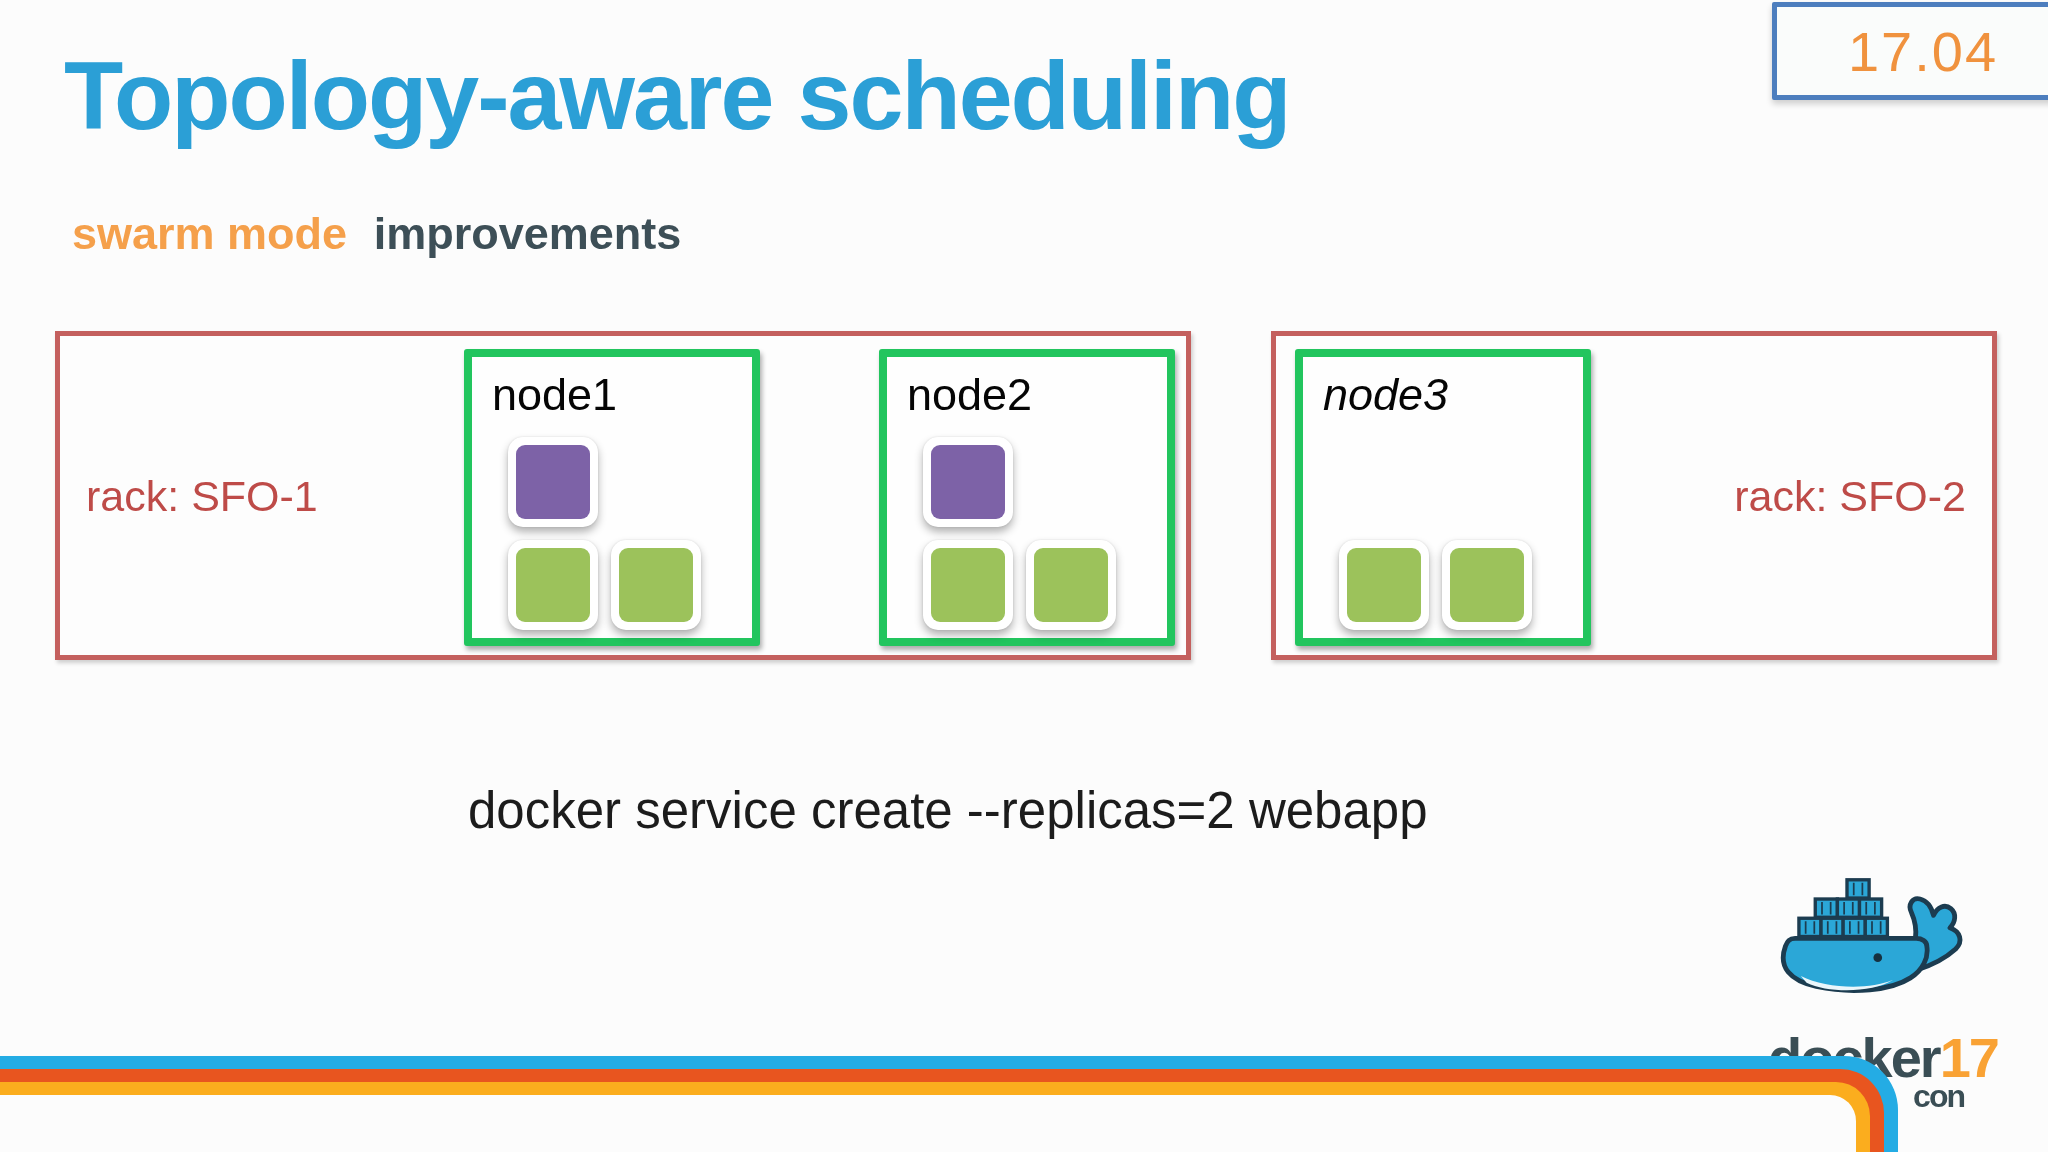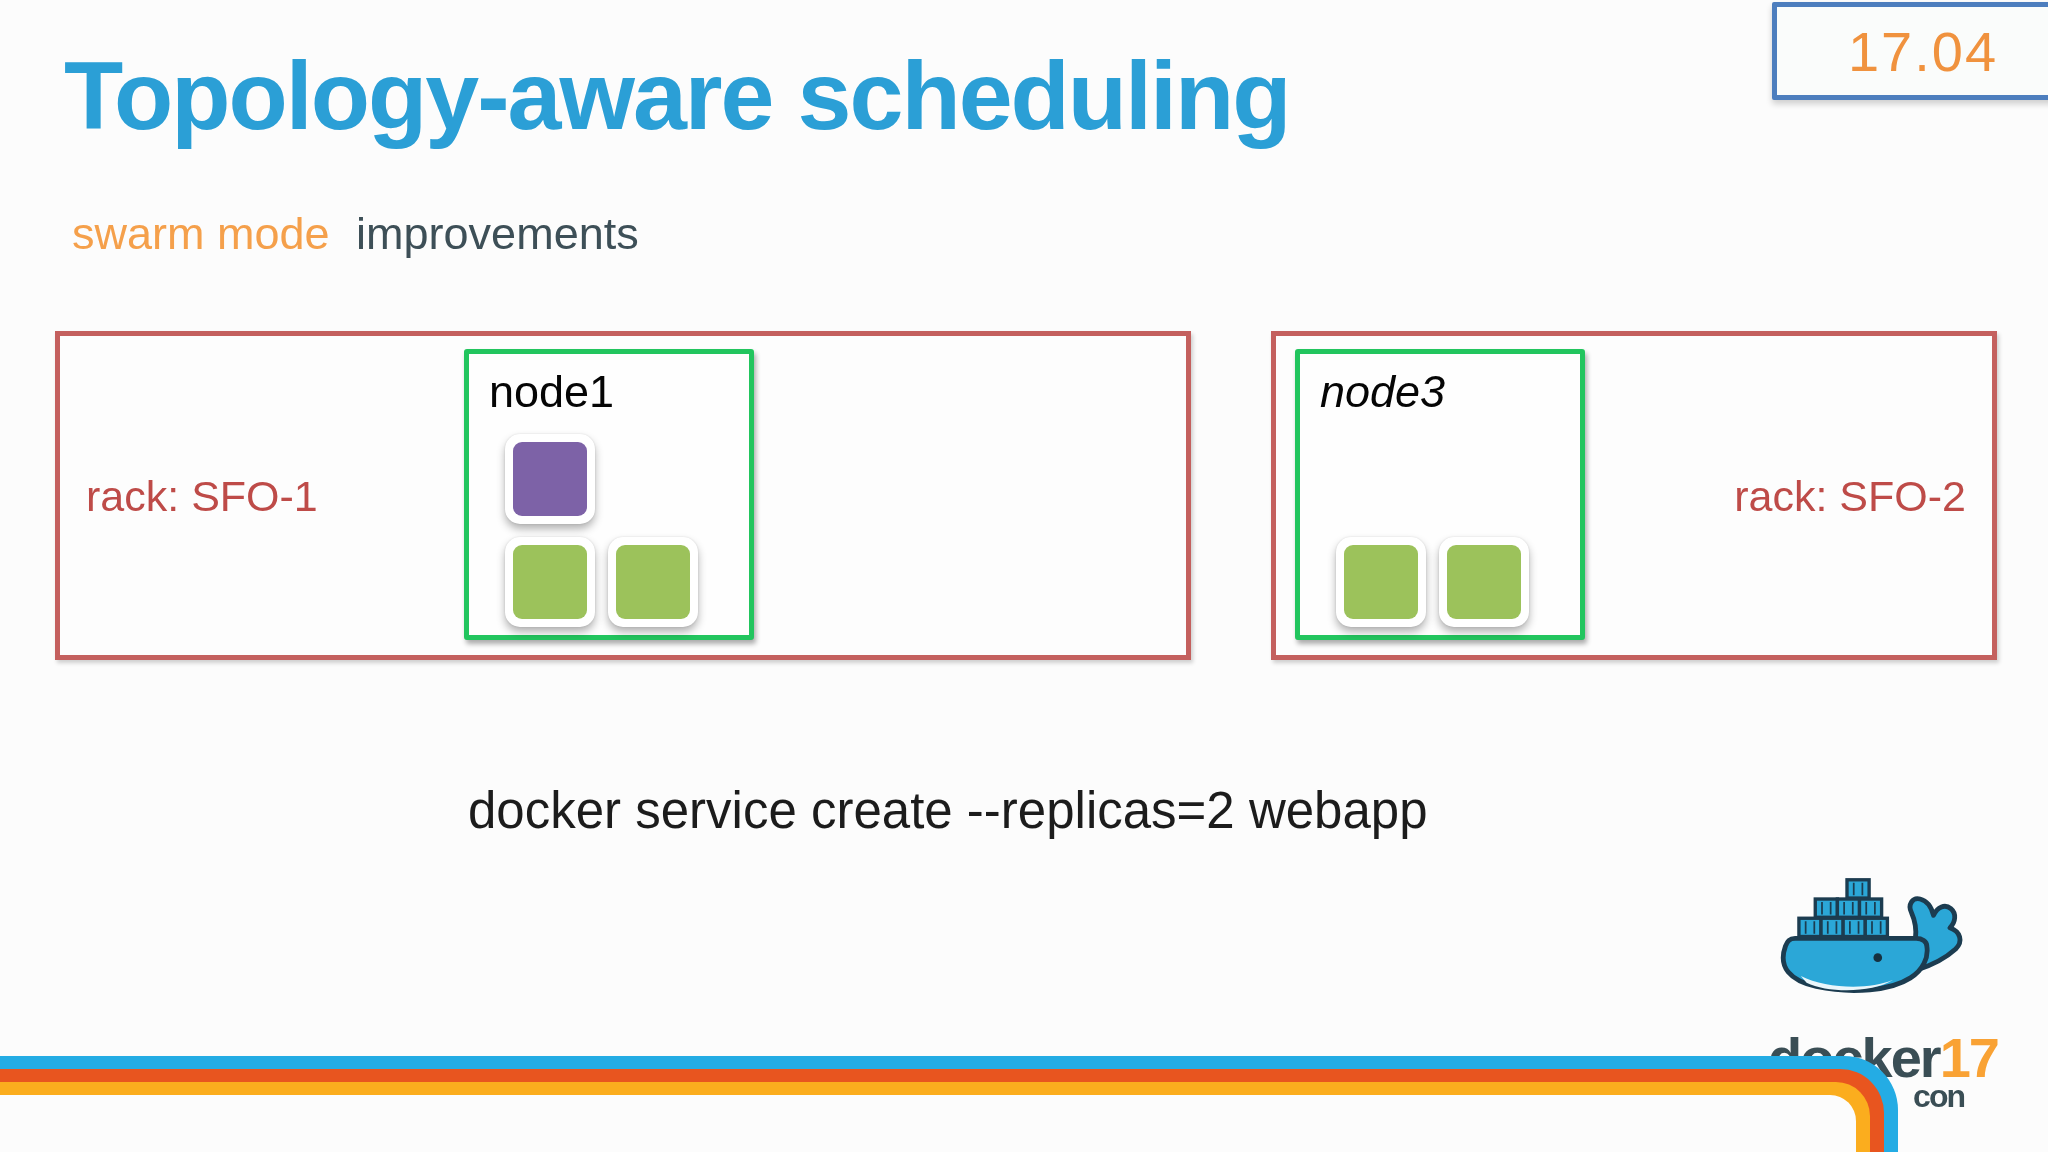--- a/index.html
+++ b/index.html
@@ -9,37 +9,37 @@
   
   .badge{position:absolute;left:1772px;top:2px;width:292px;height:88px;
     background:#FAFCFB;border:5px solid #4D7EBE;border-radius:2px;
     box-shadow:0 4px 6px rgba(0,0,0,.18);
     display:flex;align-items:center;justify-content:center;}
   .badge-text{color:#F0923E;font-size:56px;letter-spacing:2px;}
 
   
   .title{position:absolute;left:64px;top:40px;font-size:97px;font-weight:700;
     letter-spacing:-2px;color:#2B9FD6;white-space:nowrap;}
-  .subtitle{position:absolute;left:72px;top:208px;font-size:45px;font-weight:400;white-space:nowrap;}
+  .subtitle{position:absolute;left:72px;top:208px;font-size:45px;font-weight:700;white-space:nowrap;}
   .subtitle .accent{color:#F5A04B;}
   .subtitle .rest{color:#3D4F57;margin-left:14px;}
 
   
   .rack{position:absolute;border:5px solid #C4605E;background:#FDFDFD;
     box-shadow:2px 3px 4px rgba(0,0,0,.18);}
   .rack-1{left:55px;top:331px;width:1126px;height:319px;}
   .rack-2{left:1271px;top:331px;width:716px;height:319px;}
   .rack-label{position:absolute;top:50%;transform:translateY(-50%);
     font-size:43px;color:#BE4B48;white-space:nowrap;}
   .rack-label.left{left:26px;}
   .rack-label.right{right:26px;}
 
   
   .node{position:absolute;top:13px;width:280px;height:281px;background:#FEFEFE;
-    border:5px solid #22c55e;border-radius:3px;box-shadow:2px 4px 5px rgba(0,0,0,.32);}
+    border:8px solid #22c55e;border-radius:3px;box-shadow:2px 4px 5px rgba(0,0,0,.32);}
   .node-a{left:404px;}
   .node-b{left:819px;}
   .node-c{left:19px;font-style:italic;}
   .node-label{position:absolute;left:20px;top:12px;font-size:45px;color:#050505;}
 
   
   .tasks{position:absolute;left:36px;bottom:8px;display:flex;flex-direction:column;gap:13px;}
   .task-row{display:flex;gap:13px;}
   .task-frame{width:74px;height:74px;padding:8px;background:#FFFFFF;border-radius:15px;
     box-shadow:0 5px 8px rgba(0,0,0,.30),0 0 2px rgba(0,0,0,.12);}
@@ -97,20 +97,38 @@
             <div class="task-frame">
               <div class="task" style="background: rgb(156, 194, 91);"></div>
             </div>
             <div class="task-frame">
               <div class="task" style="background: rgb(156, 194, 91);"></div>
             </div>
           </div>
         </div>
     </div>
 
+    <div class="node node-b">
+      <span class="node-label">node2</span>
+      <div class="tasks">
+          <div class="task-row">
+            <div class="task-frame">
+              <div class="task" style="background: rgb(125, 98, 167);"></div>
+            </div>
+          </div>
+          <div class="task-row">
+            <div class="task-frame">
+              <div class="task" style="background: rgb(156, 194, 91);"></div>
+            </div>
+            <div class="task-frame">
+              <div class="task" style="background: rgb(156, 194, 91);"></div>
+            </div>
+          </div>
+        </div>
+    </div>
   </div>
 
   <div class="rack rack-2">
     <span class="rack-label right">rack: SFO-2</span>
 
     <div class="node node-c">
       <span class="node-label">node3</span>
       <div class="tasks">
           <div class="task-row">
             <div class="task-frame">

